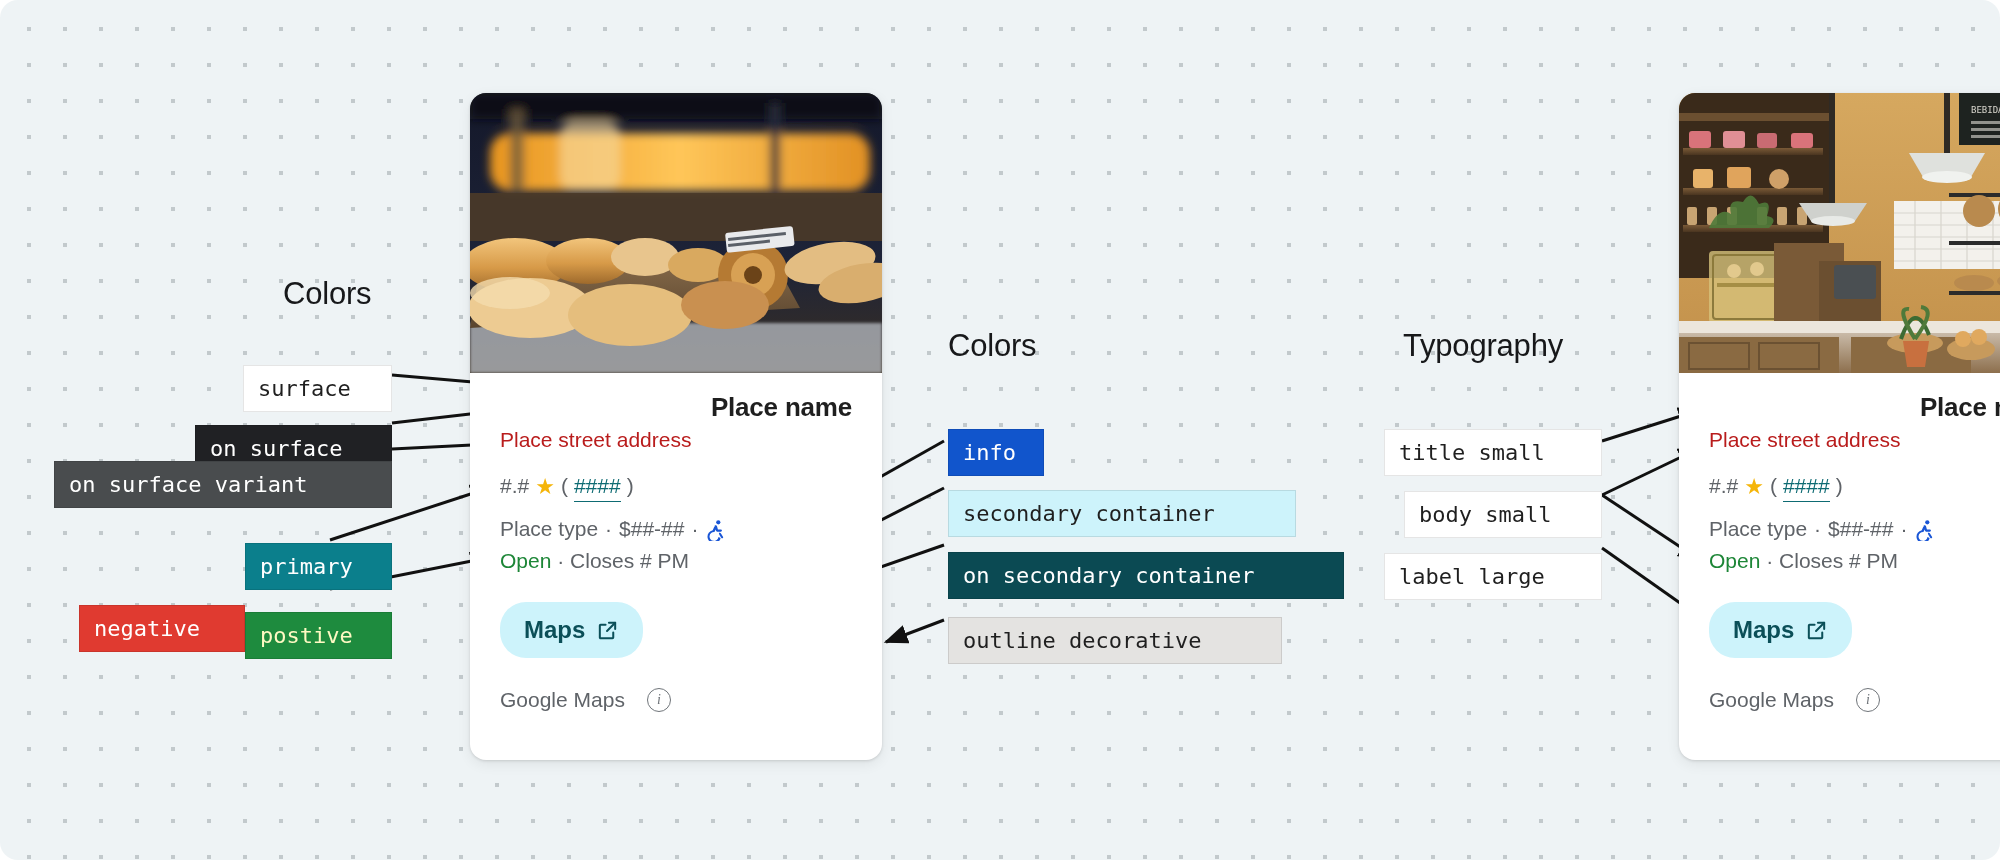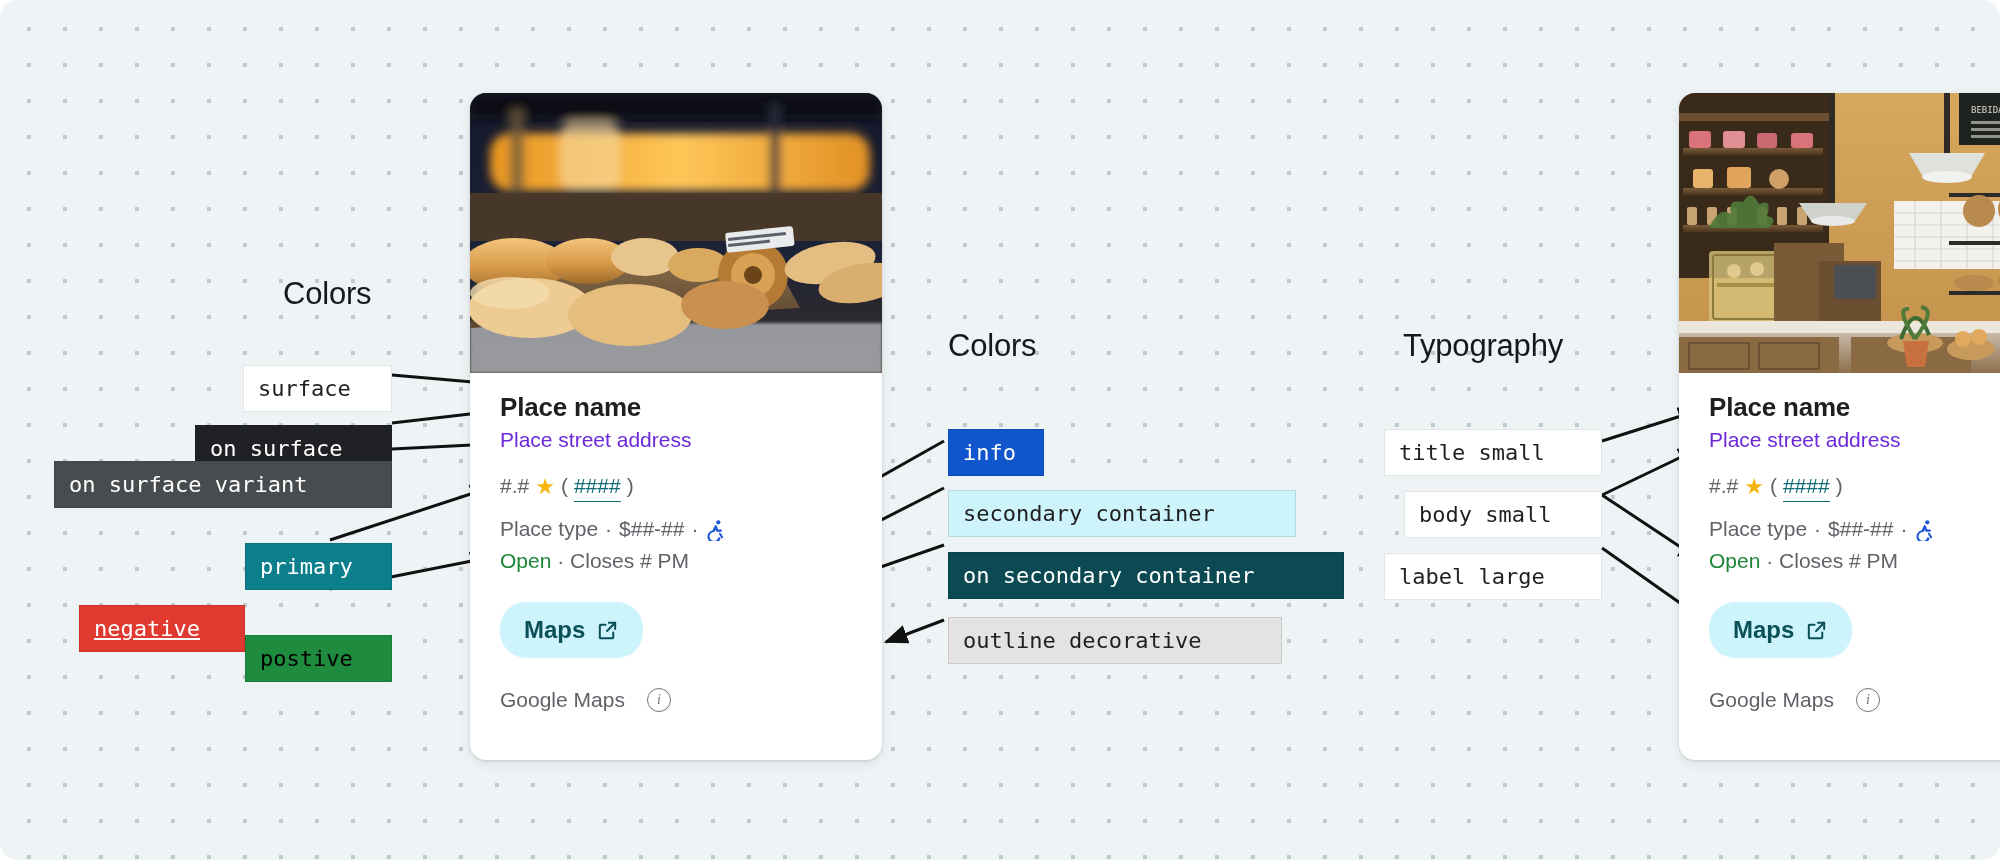--- a/index.html
+++ b/index.html
@@ -45,24 +45,24 @@
   .card{
     position:absolute;
     background:#ffffff;
     border-radius:16px;
     box-shadow:0 1px 3px rgba(0,0,0,0.13), 0 4px 14px rgba(0,0,0,0.07);
     overflow:hidden;
   }
   .card-body{padding:18px 30px 22px 30px;}
   .place-name{
     font-size:26px;font-weight:700;color:#1f1f1f;
-    letter-spacing:-0.2px;line-height:1.25;white-space:nowrap;
+    letter-spacing:-0.2px;line-height:1.25;white-space:nowrap;text-align:right;
   }
   .place-addr{
-    font-size:21px;color:#6d28d9;line-height:1.45;margin-top:1px;white-space:nowrap;
+    font-size:21px;color:#b91c1c;line-height:1.45;margin-top:1px;white-space:nowrap;
   }
   .rating-row{
     font-size:21px;color:#5f6368;margin-top:16px;line-height:1.45;white-space:nowrap;
     display:flex;align-items:center;gap:6px;
   }
   .star{color:#f5b50a;font-size:22px;line-height:1;}
   .reviews{color:#0e6b73;border-bottom:1.5px solid #0e6b73;}
   .meta-row{
     font-size:21px;color:#5f6368;line-height:1.45;white-space:nowrap;
     display:flex;align-items:center;gap:7px;margin-top:12px;
@@ -135,25 +135,25 @@
   </div>
 
   <div class="chip" style="left:54px;top:436px;width:338px;background:#494c4e;color:#ffffff;">
     <span>on surface variant</span>
   </div>
 
   <div class="chip" style="left:245px;top:518px;width:147px;background:#0b7f8c;color:#ffffff;">
     <span>primary</span>
   </div>
 
-  <div class="chip" style="left:79px;top:580px;width:166px;background:#e03a30;color:#ffffff;text-decoration:underline;">
+  <div class="chip" style="left:79px;top:580px;width:166px;background:#e03a30;color:#ffffff;">
     <span>negative</span>
   </div>
 
-  <div class="chip" style="left:245px;top:610px;width:147px;background:#1e8b3e;color:#000000;">
+  <div class="chip" style="left:245px;top:587px;width:147px;background:#1e8b3e;color:#fef9c3;">
     <span>postive</span>
   </div>
 
   <div class="card" style="left:470px;top:93px;width:412px;height:667px;">
     <div style="width:412px;height:280px;position:relative;overflow:hidden;">
       <svg width="412" height="280" viewBox="0 0 412 280" preserveAspectRatio="none">
         <defs>
           <linearGradient id="bgTop" x1="0" y1="0" x2="0" y2="1">
             <stop offset="0%" stop-color="#14182a"></stop>
               <stop offset="60%" stop-color="#1d2338"></stop>

